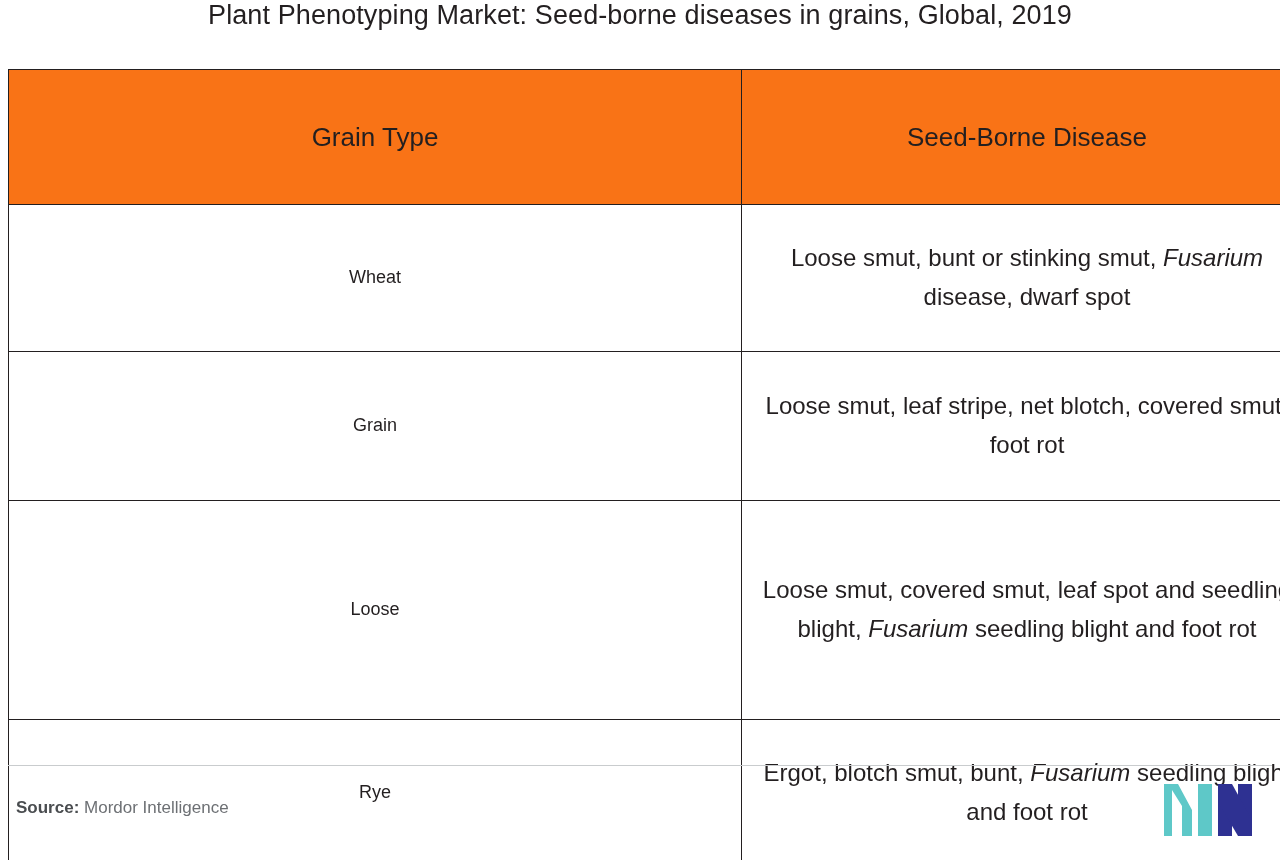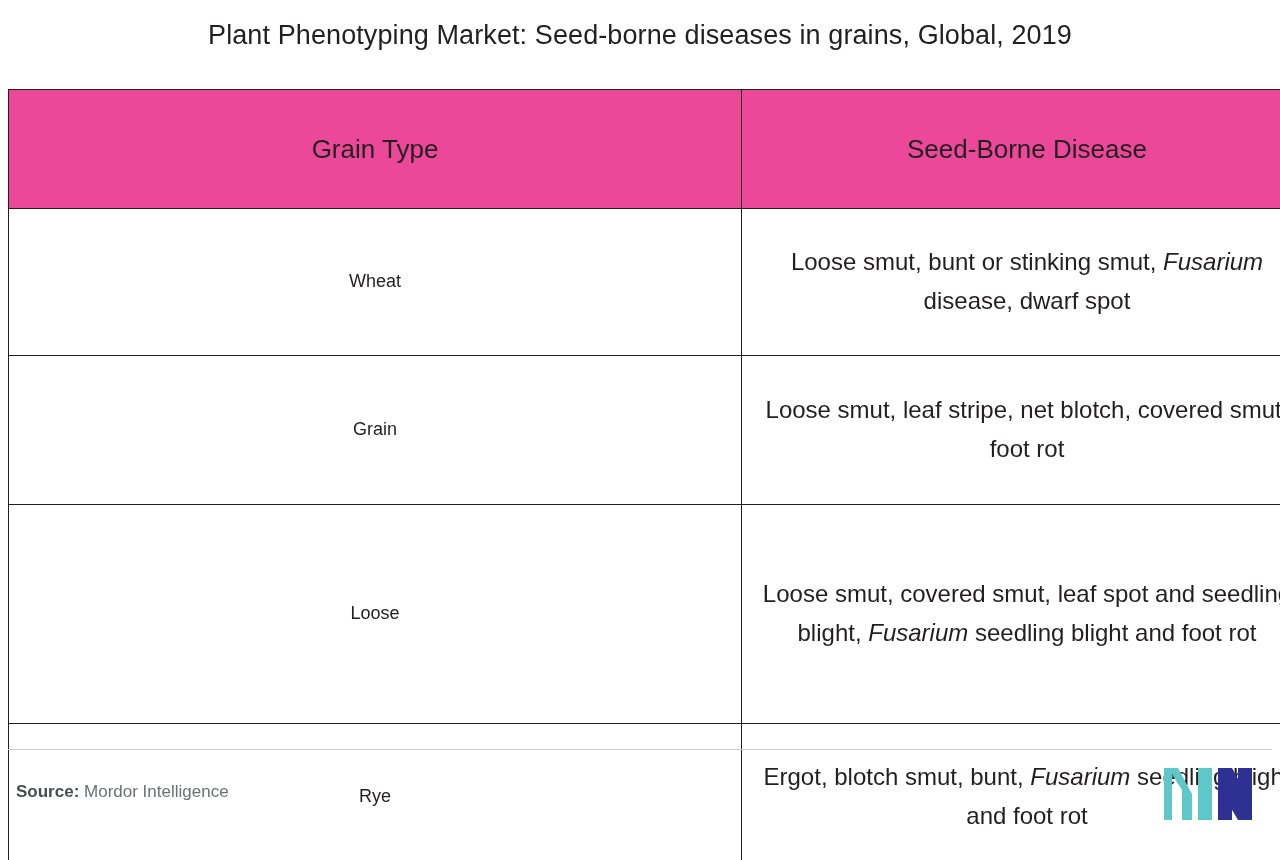--- a/index.html
+++ b/index.html
@@ -18,44 +18,43 @@
     position: relative;
     width: 1280px;
     height: 860px;
     box-sizing: border-box;
   }
   .title {
     text-align: center;
     font-size: 27px;
     font-weight: 400;
     color: #231f20;
-    padding-top: 20px;
     letter-spacing: 0.1px;
   }
   .table-wrap {
     margin: 38px 8px 0 8px;
   }
   table.data-table {
     width: 1264px;
     border-collapse: collapse;
     table-layout: fixed;
   }
   table.data-table th,
   table.data-table td {
     border: 1px solid #231f20;
     vertical-align: middle;
     text-align: center;
     font-weight: 400;
     color: #231f20;
   }
   thead th {
-    background: #ec4899;
+    background: #f97316;
     font-size: 26px;
     height: 102px;
-    padding: 8px 10px;
+    padding: 16px 10px;
   }
   thead th.col-grain { width: 712px; }
   thead th.col-disease { width: 550px; }
   tbody td {
     font-size: 24px;
     line-height: 1.62;
     padding: 14px 18px;
   }
   tbody td.grain-cell {
     font-size: 18px;
@@ -65,21 +64,21 @@
   tbody tr.row-oats td { height: 190px; }
   tbody tr.row-rye td { height: 118px; }
   em { }
   .footer {
     position: absolute;
     left: 0;
     right: 0;
     bottom: 0;
     height: 94px;
     border-top: 1px solid #c9ccce;
-    margin: 16px 8px;
+    margin: 0 8px;
     width: 1264px;
   }
   .source {
     position: absolute;
     left: 8px;
     top: 32px;
     font-size: 17px;
     color: #6d7074;
   }
   .source b {

